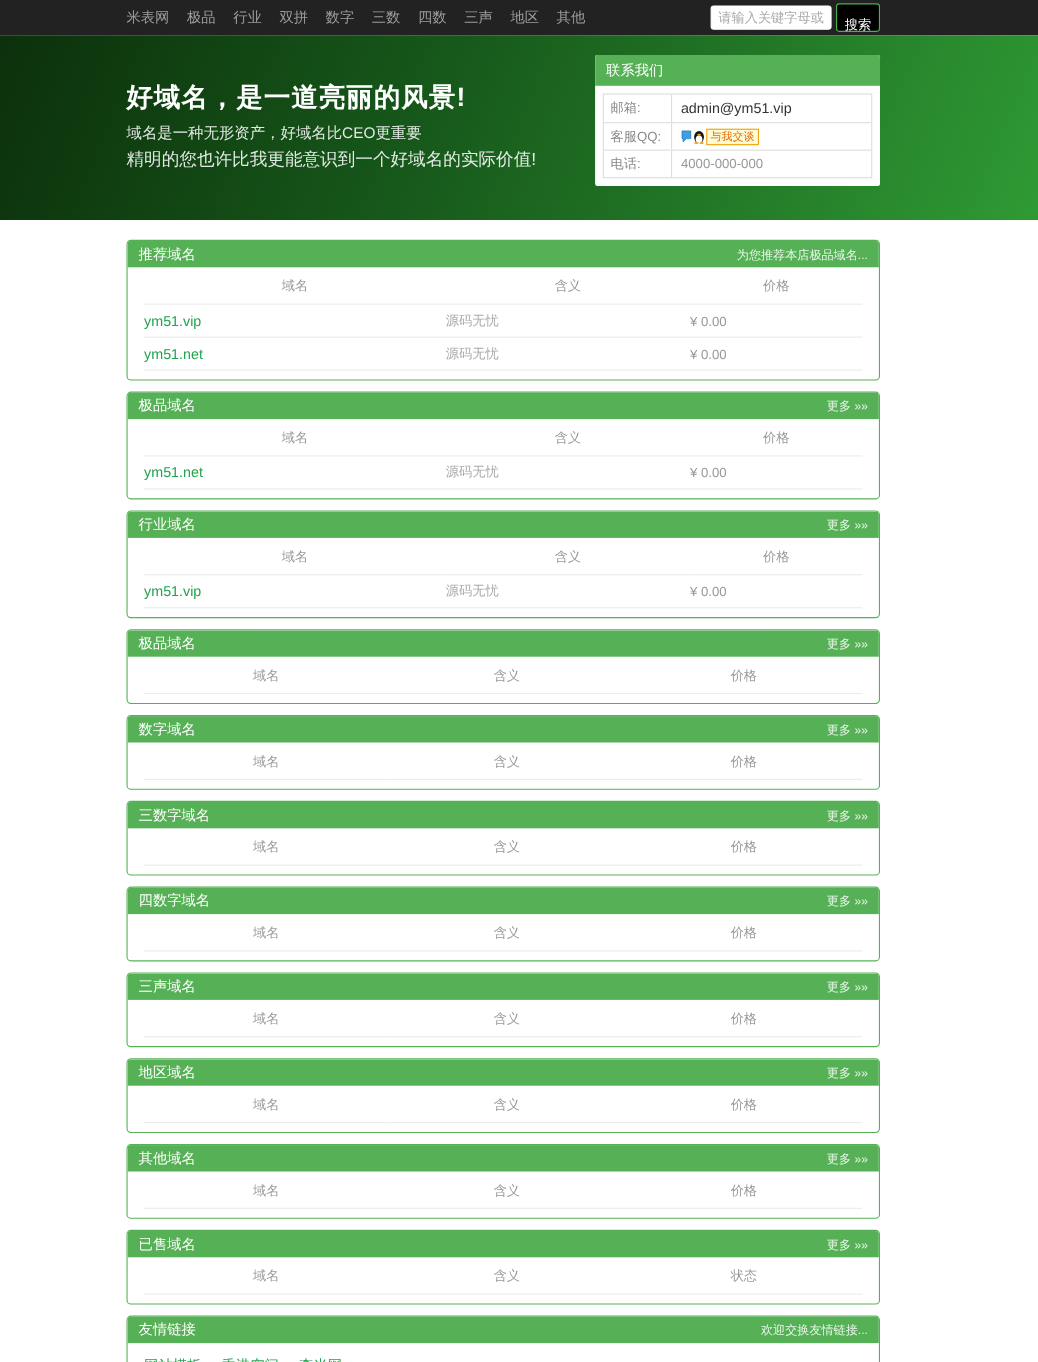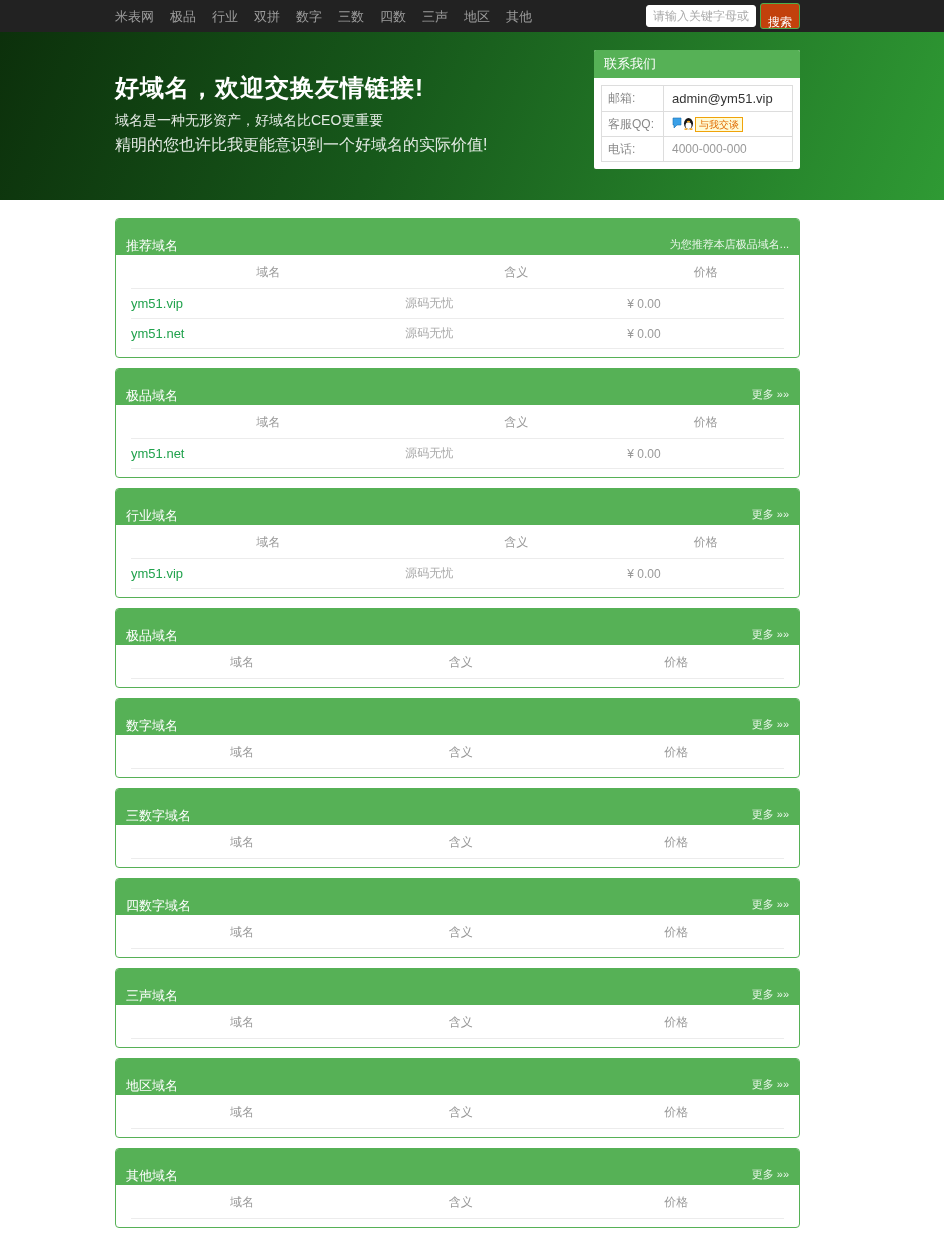--- a/index.html
+++ b/index.html
@@ -8,46 +8,46 @@
   .container{width:685px;margin-left:115px}
 
   
   .navbar{height:32px;background:#222}
   .navbar .container{display:flex;align-items:center;height:100%}
   .nav-items{display:flex;gap:16px;list-style:none;align-items:center}
   .nav-item{color:#9d9d9d;font-size:13px;text-decoration:none;cursor:pointer;white-space:nowrap}
   .search-form{margin-left:auto;display:flex;align-items:center;gap:4px}
   .search-input{width:110px;height:22px;border:1px solid #fff;border-radius:3px;font-size:12px;padding:0 6px;color:#333;outline:none}
   .search-input::placeholder{color:#aaa}
-  .search-btn{height:26px;padding:10px 7px;background:#c2410c;border:1px solid #4cae4c;border-radius:3px;color:#fff;font-size:12px;cursor:pointer}
+  .search-btn{height:26px;padding:10px 7px;background:#000000;border:1px solid #4cae4c;border-radius:3px;color:#fff;font-size:12px;cursor:pointer}
 
   
   .hero{height:168px;background:linear-gradient(112deg,#0c300b 0%,#17591b 42%,#2f9a34 100%)}
   .hero .container{position:relative;height:100%}
   .hero-title{color:#fff;font-size:24px;font-weight:bold;padding-top:40px;letter-spacing:1px}
   .hero-sub{color:rgba(255,255,255,.88);font-size:14px;margin-top:8px}
   .hero-tag{color:rgba(255,255,255,.88);font-size:16px;margin-top:5px}
 
   
-  .contact-card{position:absolute;right:0;top:18px;width:206px;background:#fff;border-radius:2px;overflow:hidden}
+  .contact-card{position:absolute;right:0;top:18px;width:259px;background:#fff;border-radius:2px;overflow:hidden}
   .contact-hd{background:#56b156;color:#fff;font-size:13px;padding:5px 10px}
   .contact-bd{padding:7px}
   .c-table{border:1px solid #ddd}
   .c-row{display:flex;border-top:1px solid #ddd;min-height:25px;align-items:stretch}
   .c-row:first-child{border-top:none}
   .c-label{width:62px;padding:0 6px;font-size:12px;color:#888;border-right:1px solid #ddd;display:flex;align-items:center}
   .c-value{padding:0 8px;font-size:13px;color:#333;display:flex;align-items:center}
   .c-value.phone{color:#999;font-size:12px}
-  .qq-badge{display:inline-flex;gap:1px;cursor:pointer}
+  .qq-badge{display:inline-flex;align-items:center;gap:1px;cursor:pointer}
   .qq-text{background:#fffbd6;border:1px solid #f0a30a;color:#e06a00;font-size:10px;line-height:13px;padding:0 3px;white-space:nowrap}
 
   
   .main{padding:18px 0 10px}
   .panel{border:1px solid #56b156;border-radius:4px;margin-bottom:10px;overflow:hidden;background:#fff}
-  .panel-hd{background:#56b156;color:#fff;display:flex;justify-content:space-between;align-items:flex-start;padding:18px 10px;height:24px;font-size:13px}
+  .panel-hd{background:#56b156;color:#fff;display:flex;justify-content:space-between;align-items:center;padding:0 10px;height:24px;font-size:13px}
   .panel-title{font-size:13px}
   .panel-note{font-size:11px;color:#e8f5e8}
   a.more{font-size:11px;color:#e8f5e8;text-decoration:none;cursor:pointer}
   .panel-bd{padding:0 15px 8px}
   table{width:100%;border-collapse:collapse;table-layout:fixed}
   th{font-size:12px;color:#999;font-weight:normal;text-align:center;padding:9px 0 7px;border-bottom:1px solid #ececec}
   td{padding:6px 0;border-bottom:1px solid #ececec;font-size:12px;vertical-align:middle}
   table.filled .c1{width:42%} table.filled .c2{width:34%} table.filled .c3{width:24%}
   table.empty .c1{width:34%} table.empty .c2{width:33%} table.empty .c3{width:33%}
   a.domain{color:#21a24d;font-weight:normal;font-size:13px;text-decoration:none;cursor:pointer}
@@ -75,21 +75,21 @@
     </ul>
     <div class="search-form">
       <input class="search-input" placeholder="请输入关键字母或数字" style="">
       <button class="search-btn">搜索</button>
     </div>
   </div>
 </nav>
 
 <header class="hero">
   <div class="container">
-    <h1 class="hero-title">好域名，欢迎交换友情链接!</h1>
+    <h1 class="hero-title">好域名，是一道亮丽的风景!</h1>
     <p class="hero-sub">域名是一种无形资产，好域名比CEO更重要</p>
     <p class="hero-tag">精明的您也许比我更能意识到一个好域名的实际价值!</p>
 
     <aside class="contact-card">
       <div class="contact-hd">联系我们</div>
       <div class="contact-bd">
         <div class="c-table">
           <div class="c-row">
             <span class="c-label">邮箱:</span>
             <span class="c-value">admin@ym51.vip</span>
@@ -398,20 +398,24 @@
             <th>域名</th>
             <th>含义</th>
             <th>状态</th>
           </tr>
             </thead>
         </table>
       </div>
     </section>
 
     <section class="panel">
+      <div class="panel-hd">
+        <span class="panel-title">友情链接</span>
+        <span class="panel-note">欢迎交换友情链接...</span>
+      </div>
       <div class="links-bd">
         <a class="flink">网站模板</a>
         <a class="flink">香港空间</a>
         <a class="flink">森米网</a>
       </div>
     </section>
 
   </div>
 </main>
 

